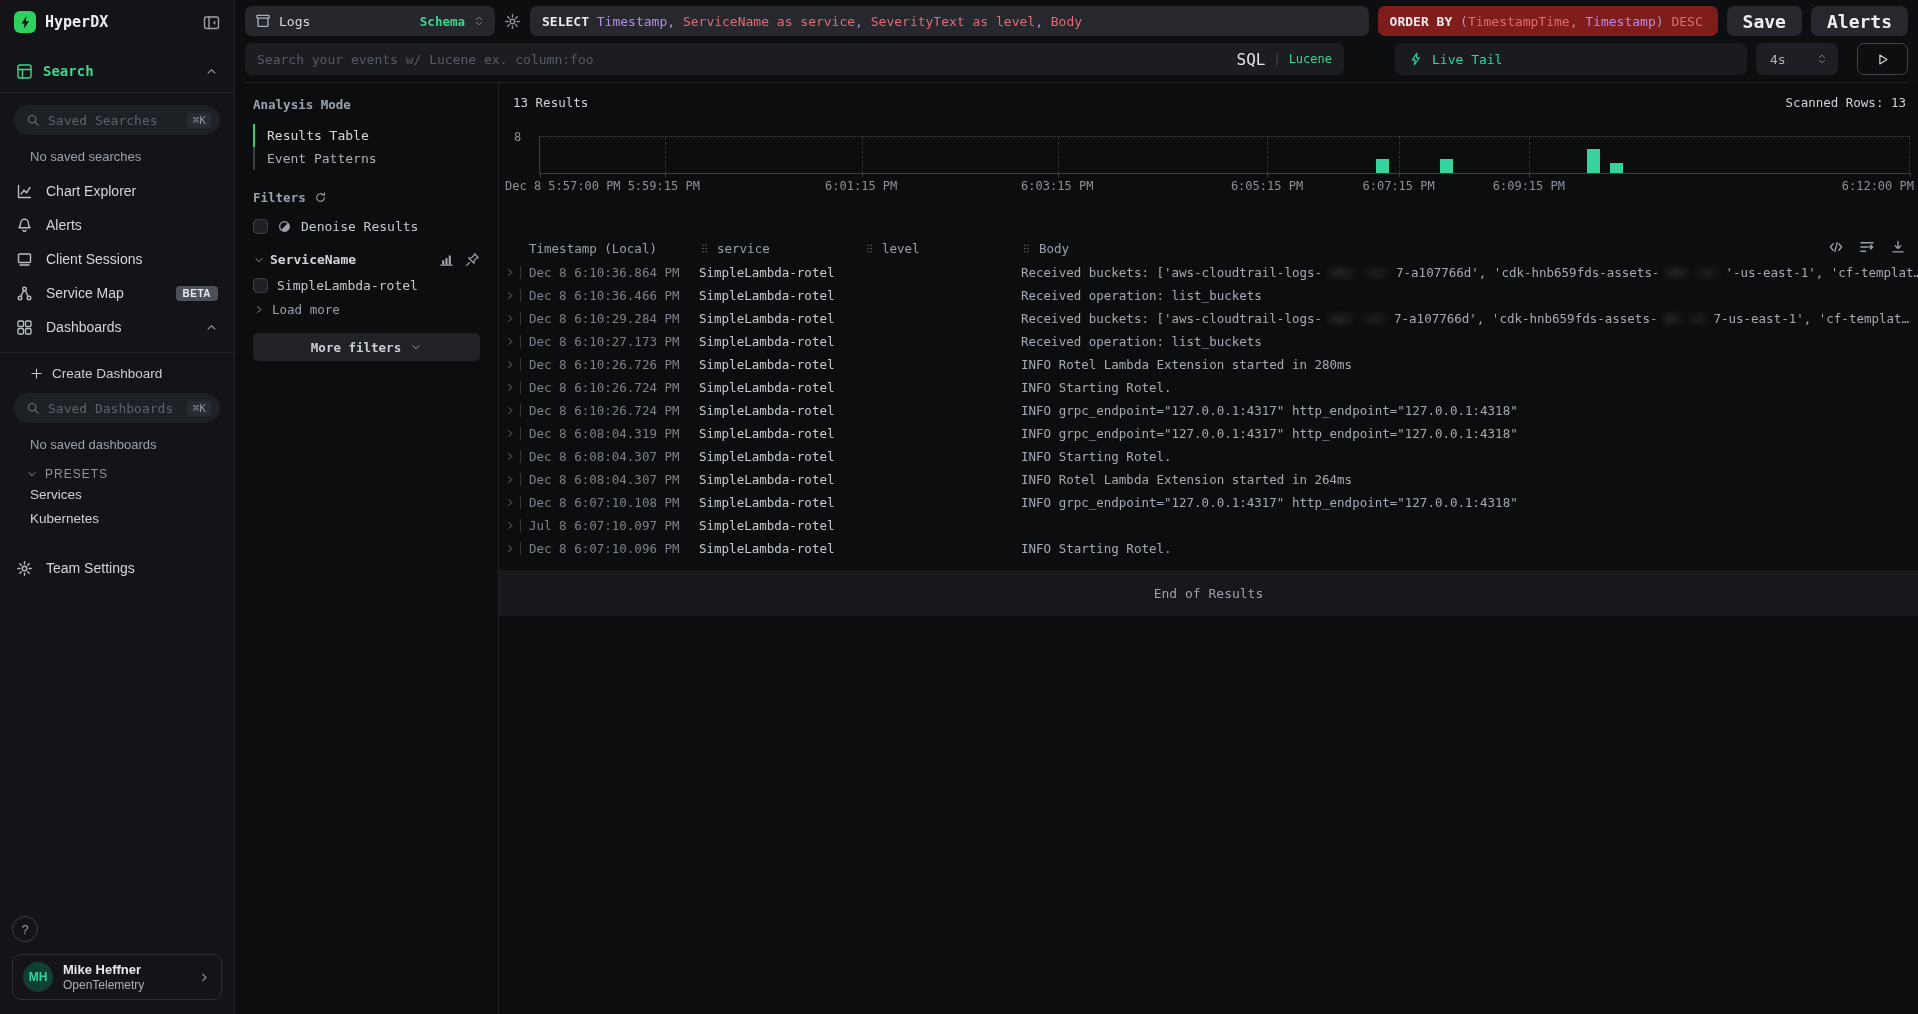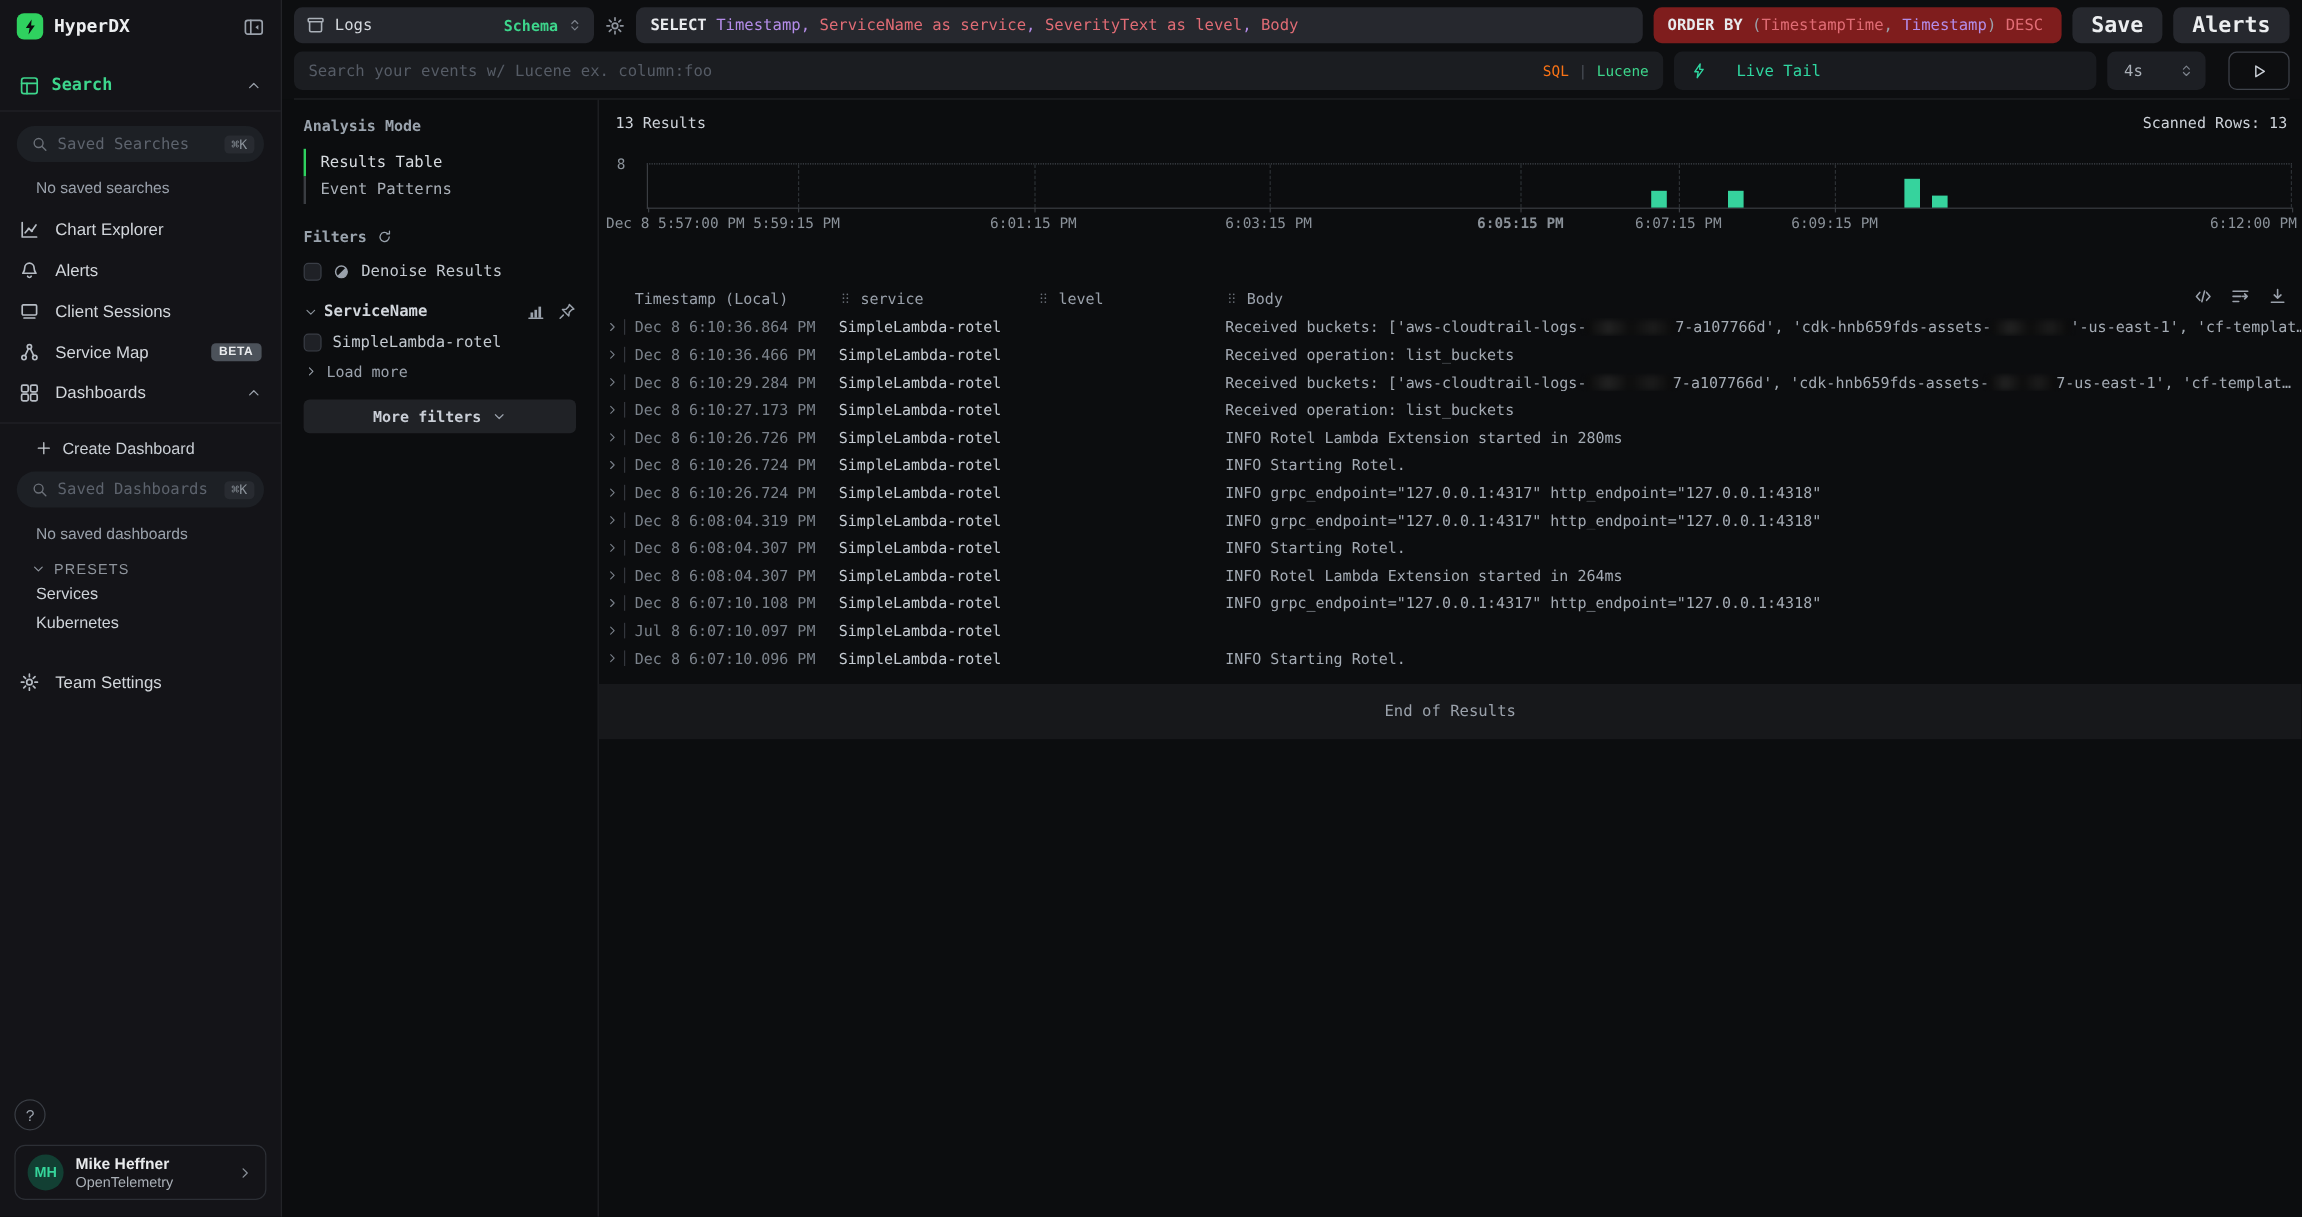--- a/index.html
+++ b/index.html
@@ -79,26 +79,26 @@
   .kw { font-weight:bold; color:#e8eaed; }
   .tok-red { color:#e06c75; } .tok-purple { color:#b48ce8; } .tok-gray { color:#9aa1ab; }
   .order-bar { width:340px; min-width:340px; height:30px; background:#7f1d1d; border-radius:7px;
                display:flex; align-items:center; padding:0 12px; white-space:pre; overflow:hidden;
                font-size:13px; cursor:text; }
   .btn { height:30px; background:#26282e; border-radius:7px; color:#eceef0; font-weight:bold;
          font-size:18px; padding:0 16px; display:flex; align-items:center; cursor:pointer; }
   .search-bar { flex:1; height:32px; background:#1b1d21; border-radius:7px; display:flex;
                 align-items:center; padding:0 12px; gap:8px; cursor:text; }
   .search-ph { flex:1; color:#565c66; font-size:13px; white-space:nowrap; overflow:hidden; }
-  .lang-sql { color:#f97316; font-size:12px; cursor:pointer;margin-left:12px; }
+  .lang-sql { color:#e5e5e5; font-size:16px; cursor:pointer;margin-left:12px; }
   .lang-sep { color:#4a4f57; font-size:12px; }
   .lang-lucene { color:#3dd68c; font-size:12px; cursor:pointer; }
   .live-tail { width:352px; min-width:352px; height:32px; background:#191b1f; border-radius:7px;
-               display:flex; align-items:center; gap:24px; padding:0 14px; color:#2fd6a0;
-               font-size:13px; cursor:pointer; }
+               display:flex; align-items:center; gap:9px; padding:0 14px; color:#2fd6a0;
+               font-size:13px; cursor:pointer;margin-left:42px; }
   .lt-ico { display:flex; color:#2fd6a0; }
   .interval { width:82px; min-width:82px; height:32px; background:#1d1f24; border-radius:7px;
               display:flex; align-items:center; padding:0 10px 0 14px; color:#aab0b8;
               font-size:13px; cursor:pointer; }
   .interval .spacer { flex:1; }
   .play-btn { width:51px; min-width:51px; height:32px; border:1px solid #3f434b; border-radius:7px;
               display:flex; align-items:center; justify-content:center; color:#c9ced6;
               margin-left:10px; cursor:pointer; }
   .header-divider { border-bottom:1px solid #222327; margin-top:7px; }
 
@@ -523,21 +523,21 @@
               <span class="bar" style="left: 61%; height: 14px; background: rgb(54, 211, 157);"></span>
               <span class="bar" style="left: 65.7%; height: 14px; background: rgb(54, 211, 157);"></span>
               <span class="bar" style="left: 76.4%; height: 24px; background: rgb(54, 211, 157);"></span>
               <span class="bar" style="left: 78.1%; height: 10px; background: rgb(54, 211, 157);"></span>
             </div>
           <div class="ticks" id="ticks">
               <span class="tick-label first" style="left: -34px;">Dec 8 5:57:00 PM</span>
               <span class="tick-label" style="left: 9.1%;">5:59:15 PM</span>
               <span class="tick-label" style="left: 23.5%;">6:01:15 PM</span>
               <span class="tick-label" style="left: 37.8%;">6:03:15 PM</span>
-              <span class="tick-label" style="left: 53.1%; font-weight: bold;">6:05:15 PM</span>
+              <span class="tick-label" style="left: 53.1%;">6:05:15 PM</span>
               <span class="tick-label" style="left: 62.7%; text-align: right;">6:07:15 PM</span>
               <span class="tick-label" style="left: 72.2%;">6:09:15 PM</span>
               <span class="tick-label last" style="right: -4px;">6:12:00 PM</span>
             </div>
         </div>
 
         <div class="table-wrap">
           <div class="table-actions">
             <span>
                 <svg width="16" height="16" viewBox="0 0 17 17" fill="none" stroke="currentColor" stroke-width="1.4" stroke-linecap="round" stroke-linejoin="round">

